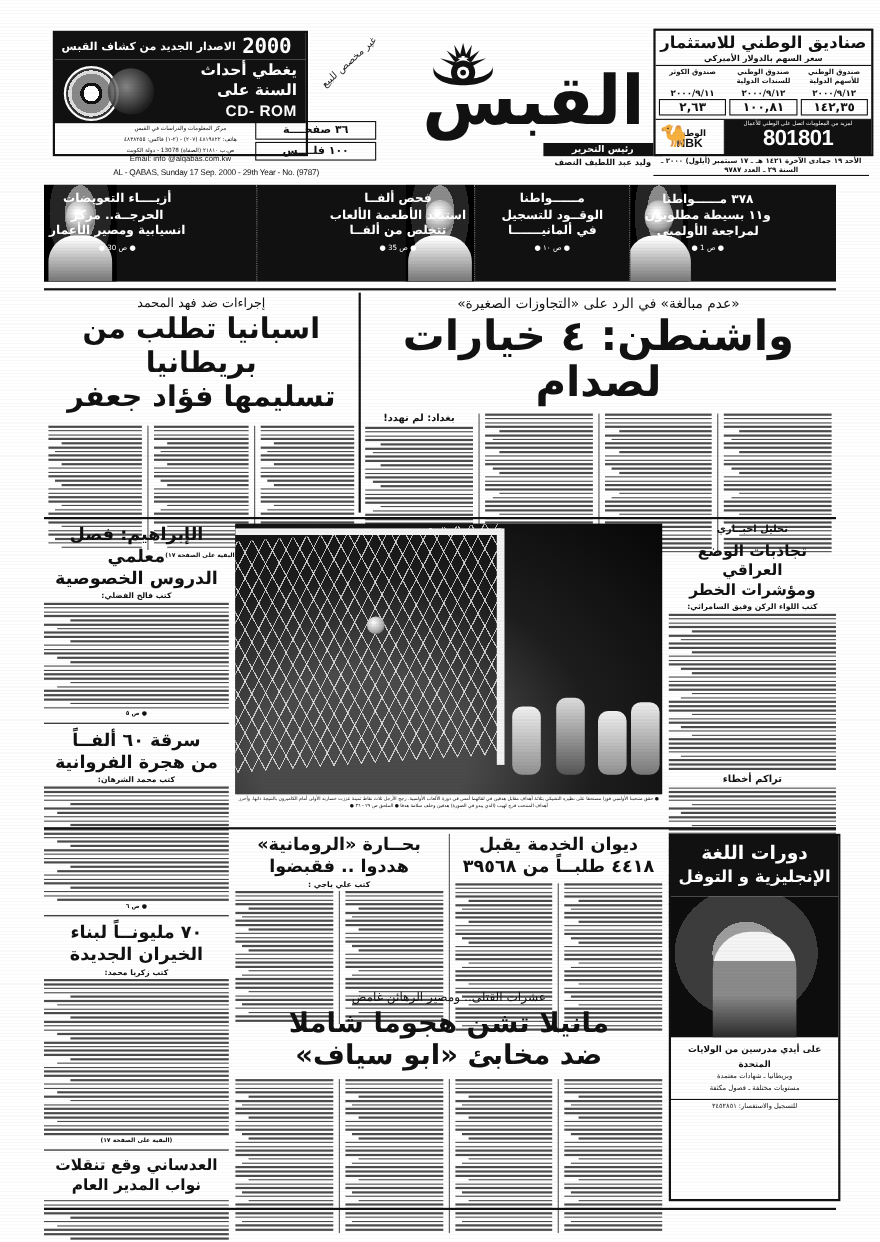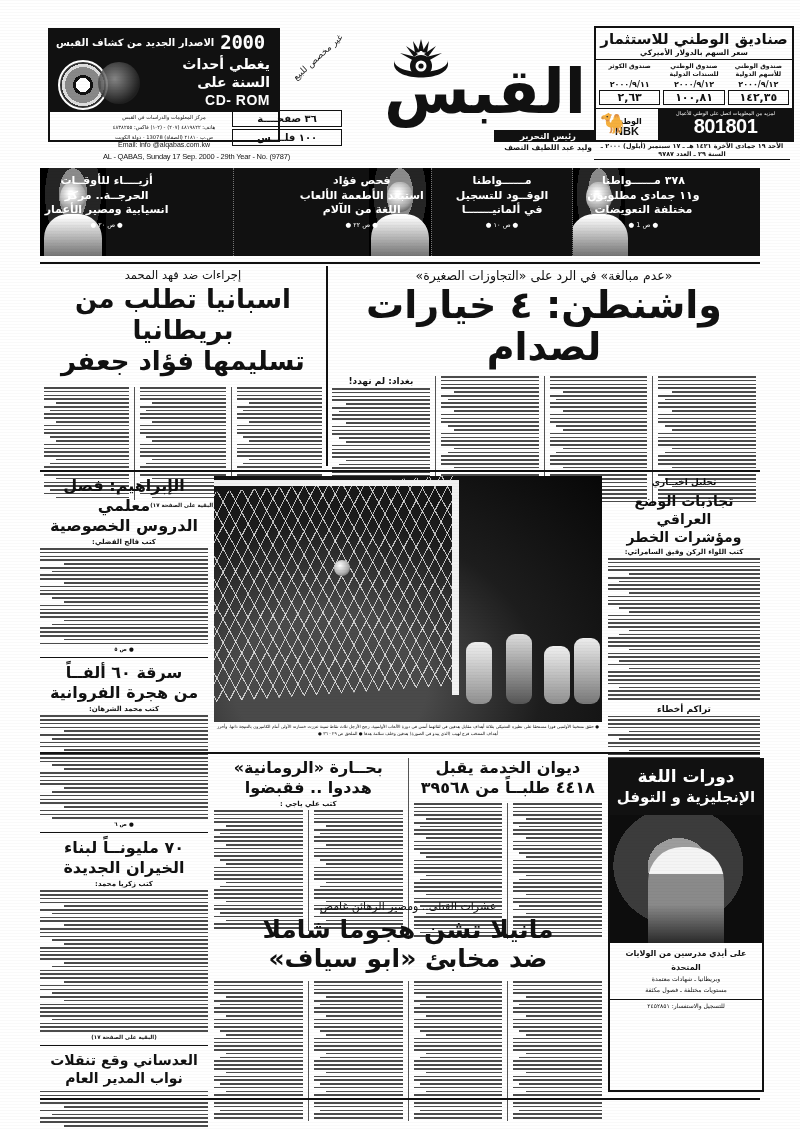--- a/index.html
+++ b/index.html
@@ -267,58 +267,58 @@
 
   <div class="abs" id="strip">
 
     <div class="cell" style="width:188px">
       <div class="ph left" style="width:52px">
         <div class="head"></div>
         <div class="body"></div>
       </div>
       <div class="txt" style="padding-right:46px">
         <div class="tl">٣٧٨ مــــــواطنا</div>
-        <div class="tl">و١١ جمادى مطلوبون</div>
-        <div class="tl">مختلفة التعويضات</div>
+        <div class="tl">و١١ بسيطة مطلوبون</div>
+        <div class="tl">لمراجعة الأولمبي</div>
         <div class="pg">● ص 1 ●</div>
       </div>
     </div>
 
     <div class="cell" style="width:140px">
       <div class="txt">
         <div class="tl">مــــــواطنا</div>
         <div class="tl">الوقــود للتسجيل</div>
         <div class="tl">في ألمانيـــــــا</div>
         <div class="pg">● ص ١٠ ●</div>
       </div>
     </div>
 
     <div class="cell" style="width:198px">
       <div class="ph right" style="width:62px">
         <div class="head"></div>
         <div class="body"></div>
       </div>
       <div class="txt" style="padding-left:58px">
-        <div class="tl">فحص فؤاد</div>
+        <div class="tl">فحص ألفــا</div>
         <div class="tl">استبعد الأطعمة الألعاب</div>
-        <div class="tl">اللغة من الآلام</div>
-        <div class="pg">● ص ٢٢ ●</div>
+        <div class="tl">تتخلص من ألفــا</div>
+        <div class="pg">● ص 35 ●</div>
       </div>
     </div>
 
     <div class="cell" style="width:194px">
       <div class="ph left" style="width:66px">
         <div class="head"></div>
         <div class="body"></div>
       </div>
       <div class="txt" style="padding-right:60px">
-        <div class="tl">أزيــــاء للأوقــات</div>
+        <div class="tl">أزيــــاء التعويضات</div>
         <div class="tl">الحرجــة.. مركز</div>
         <div class="tl">انسيابية ومصير الأعمار</div>
-        <div class="pg">● ص ٢٠ ●</div>
+        <div class="pg">● ص 30 ●</div>
       </div>
     </div>
   </div>
 
   <div class="abs rule" id="band-rule"></div>
   <div class="abs rule" id="vrule-1"></div>
 
   <div class="abs" id="right-head">
     <div class="kicker">إجراءات ضد فهد المحمد</div>
     <div class="hl">اسبانيا تطلب من بريطانيا</div>

